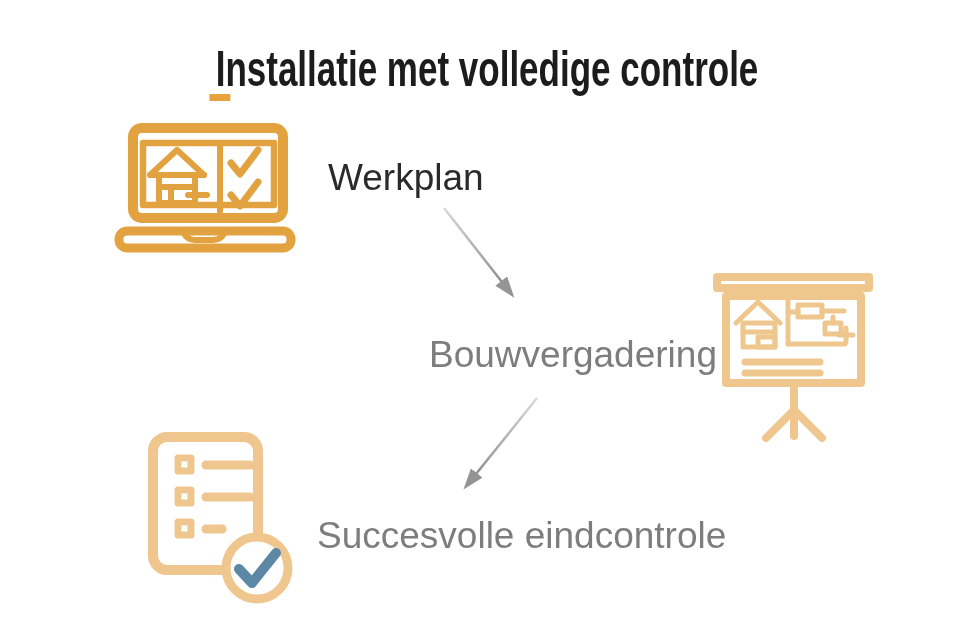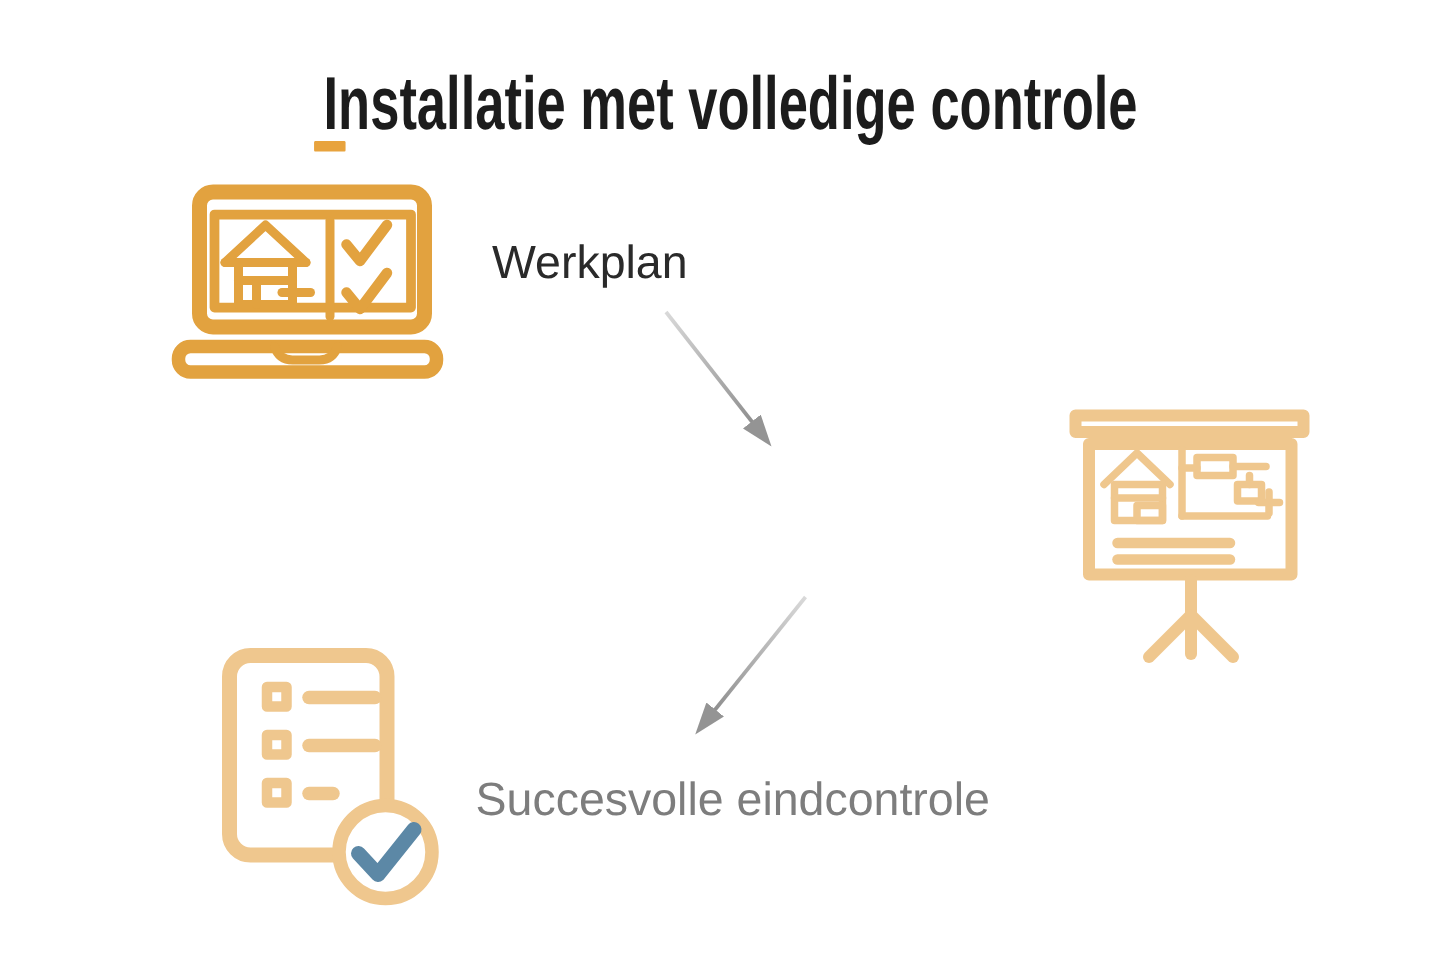--- a/index.html
+++ b/index.html
@@ -26,21 +26,21 @@
     transform:translateX(-50%) scaleX(0.70);
     font-size:50px;font-weight:700;line-height:1;
     color:var(--title-text);letter-spacing:0;
   }
   .first-letter{position:relative;display:inline-block;}
   .first-letter::after{
     content:"";position:absolute;left:-9px;right:-7px;bottom:-7px;height:7px;
     background:var(--underline);border-radius:1px;
   }
   .step-label{
-    position:absolute;font-size:31px;line-height:1.1;white-space:nowrap;
+    position:absolute;font-size:37px;line-height:1.1;white-space:nowrap;
   }
   .label-1{left:328px;top:158px;color:var(--step1-text);}
   .label-2{left:429px;top:335px;color:var(--muted-text);}
   .label-3{left:317px;top:516px;color:var(--muted-text);}
   .ic{position:absolute;}
   .ic .s{fill:none;stroke-linecap:round;stroke-linejoin:round;}
   .laptop .s{stroke:var(--accent-dark);}
   .board .s,.clip .s{stroke:var(--accent-light);}
   .clip .badge{fill:#fff;stroke:var(--accent-light);}
   .clip .check{fill:none;stroke:var(--check-blue);stroke-linecap:round;stroke-linejoin:round;}
@@ -98,20 +98,21 @@
       <path d="M37,96 H112"></path>
       <path d="M37,107 H112"></path>
     </g>
     <g class="s" stroke-width="8">
       <path d="M86,121 V170"></path>
       <path d="M86,144 L58,172"></path>
       <path d="M86,144 L114,172"></path>
     </g>
   </svg>
 
+  <div class="step-label label-2">Bouwvergadering</div>
 
   <svg class="ic clip" style="left:138px;top:422px;" width="165" height="185" viewBox="0 0 165 185">
     <rect class="s" x="15" y="15" width="105" height="133" rx="14" stroke-width="10"></rect>
     <g class="s" stroke-width="7">
       <rect x="40" y="36" width="13" height="13"></rect>
       <rect x="40" y="68" width="13" height="13"></rect>
       <rect x="40" y="100" width="13" height="13"></rect>
     </g>
     <g class="s" stroke-width="9">
       <path d="M68,43 H112"></path>

